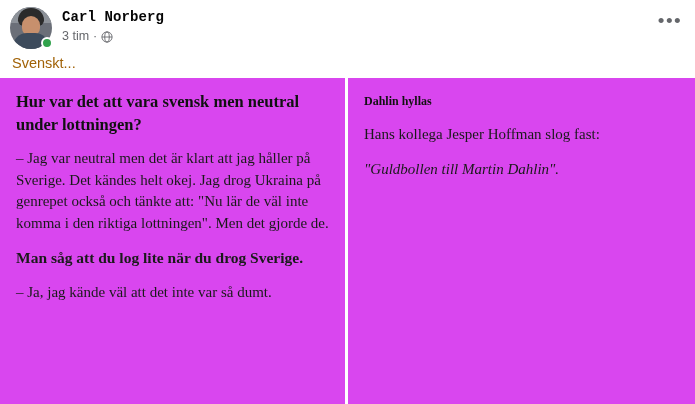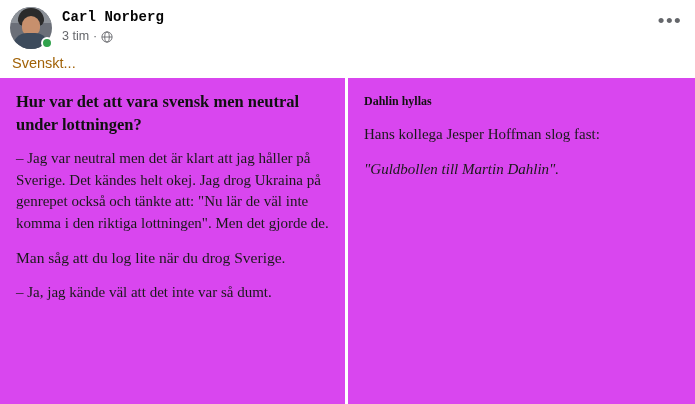--- a/index.html
+++ b/index.html
@@ -195,21 +195,21 @@
 
   .col p {
     margin: 0 0 13px 0;
     font-size: 15px;
     line-height: 21.5px;
     color: #1a1a1a;
     font-family: "Liberation Serif", serif;
   }
 
   .subhead {
-    font-weight: normal;
+    font-weight: bold;
     font-size: 15.5px !important;
     line-height: 22px !important;
     color: #111111;
   }
 
   .italic {
     font-style: italic;
   }
 </style>
 </head>

